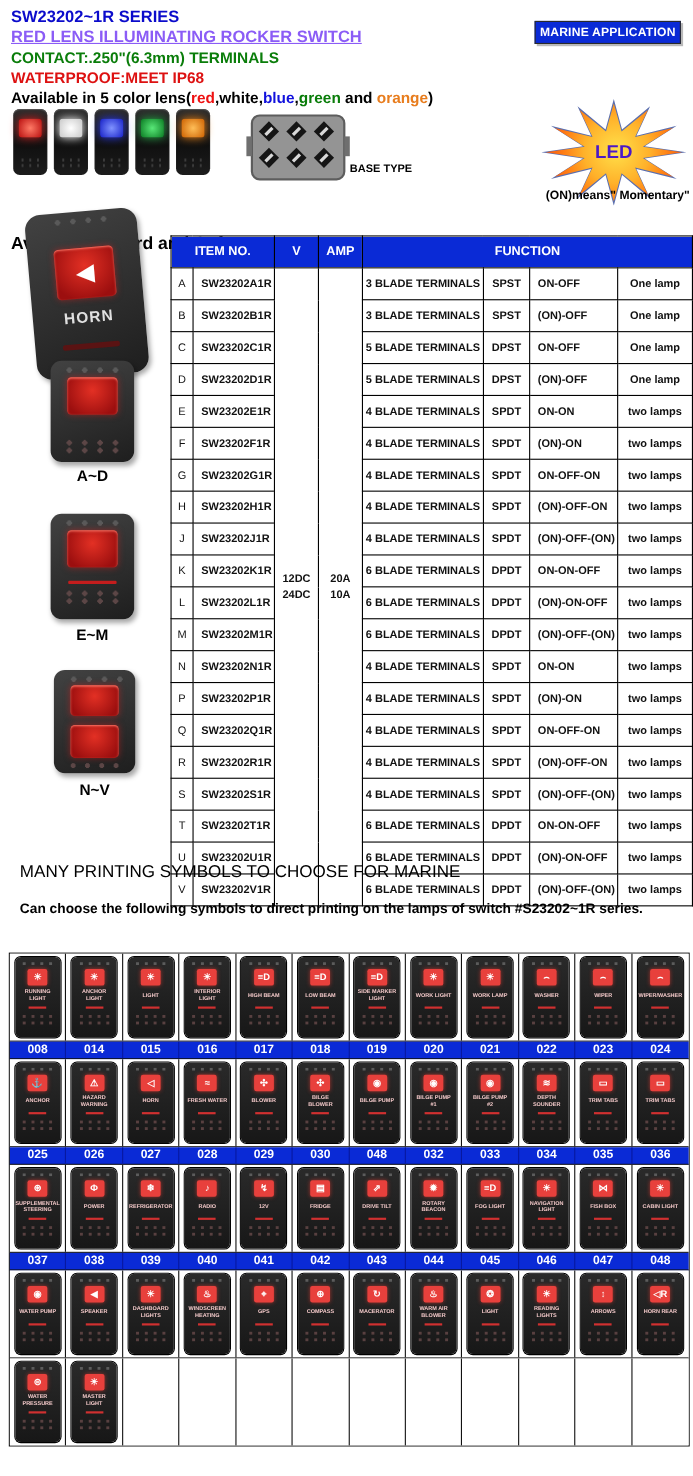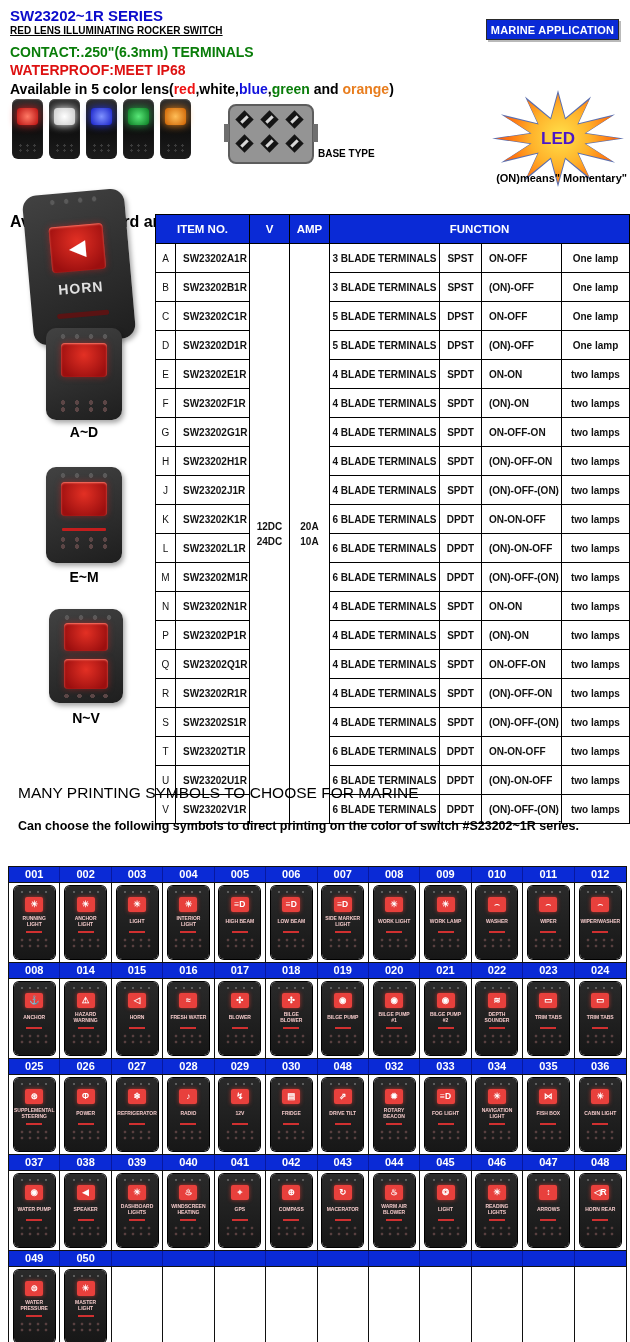--- a/index.html
+++ b/index.html
@@ -2,21 +2,21 @@
 <html><head>
 <meta charset="utf-8">
 <style>
   html,body{margin:0;padding:0;background:#f2f2f2;}
   .page{position:relative;width:630px;height:1342px;background:#ffffff;
         font-family:"Liberation Sans",sans-serif;overflow:hidden;}
 
   
   .t{position:absolute;left:10px;font-weight:bold;white-space:nowrap;}
   .t1{top:7px;font-size:15px;color:#0b0bcb;}
-  .t2{top:25px;font-size:10px;color:#000000;text-decoration:underline;}
+  .t2{top:25px;font-size:15px;color:#8b5cf6;text-decoration:underline;}
   .t3{top:44px;font-size:14px;color:#0a7d0a;}
   .t4{top:62px;font-size:14px;color:#dd1111;}
   .t5{top:81px;font-size:14px;color:#000;}
   .badge{position:absolute;left:486px;top:19px;width:131px;height:19px;background:#0a2ad6;
          border:1px solid #2a2a2a;box-shadow:2px 2px 0 #b9b9b9;color:#fff;font-weight:bold;
          font-size:11px;display:flex;align-items:center;justify-content:center;letter-spacing:.2px;}
 
   
   .lsw{position:absolute;top:99px;width:31px;height:60px;border-radius:6px;
        background:linear-gradient(180deg,#2e2e2e 0%,#101010 55%,#1c1c1c 100%);
@@ -381,37 +381,23 @@
           <td class="c-item">SW23202V1R</td>
           <td class="c-term">6 BLADE TERMINALS</td>
           <td class="c-pole">DPDT</td>
           <td class="c-act">(ON)-OFF-(ON)</td>
           <td class="c-lamp">two lamps</td>
         </tr>
       </tbody>
   </table>
 
   <div class="sec-h">MANY PRINTING SYMBOLS TO CHOOSE FOR MARINE</div>
-  <div class="sec-p">Can choose the following symbols to direct printing on the color of switch #S23202~1R series.</div>
+  <div class="sec-p">Can choose the following symbols to direct printing on the lamps of switch #S23202~1R series.</div>
   <div class="symwrap" id="symwrap">
       <div class="row-group">
-        <div class="band">
-          <div>001</div>
-          <div>002</div>
-          <div>003</div>
-          <div>004</div>
-          <div>005</div>
-          <div>006</div>
-          <div>007</div>
-          <div>008</div>
-          <div>009</div>
-          <div>010</div>
-          <div>011</div>
-          <div>012</div>
-        </div>
         <div class="cells">
           <div class="cell">
             <div class="msw">
               <div class="d1"></div>
               <div class="ic">☀</div>
               <div class="lb">RUNNING LIGHT</div>
               <div class="ln"></div>
               <div class="d2"></div>
             </div>
           </div>
@@ -888,34 +874,20 @@
               <div class="d1"></div>
               <div class="ic">◁R</div>
               <div class="lb">HORN REAR</div>
               <div class="ln"></div>
               <div class="d2"></div>
             </div>
           </div>
         </div>
       </div>
       <div class="row-group">
-        <div class="band">
-          <div>049</div>
-          <div>050</div>
-          <div></div>
-          <div></div>
-          <div></div>
-          <div></div>
-          <div></div>
-          <div></div>
-          <div></div>
-          <div></div>
-          <div></div>
-          <div></div>
-        </div>
         <div class="cells">
           <div class="cell">
             <div class="msw">
               <div class="d1"></div>
               <div class="ic">⊜</div>
               <div class="lb">WATER PRESSURE</div>
               <div class="ln"></div>
               <div class="d2"></div>
             </div>
           </div>

